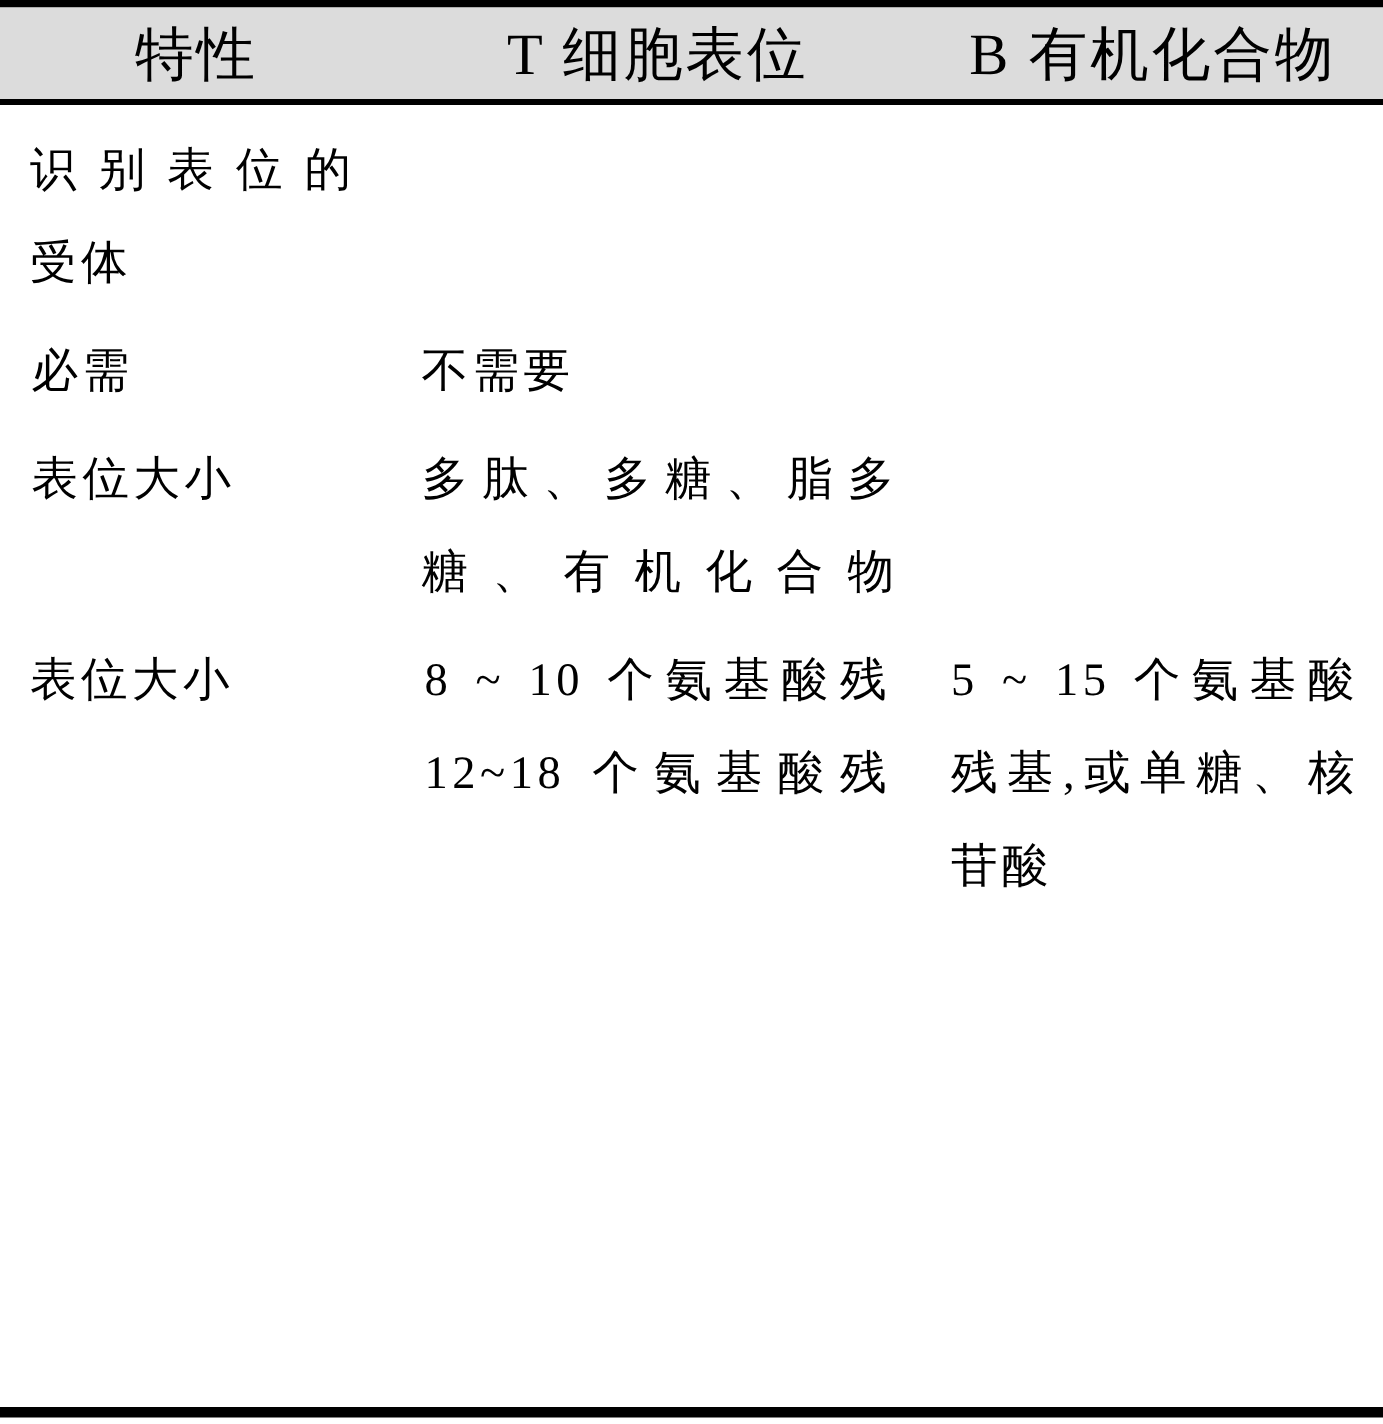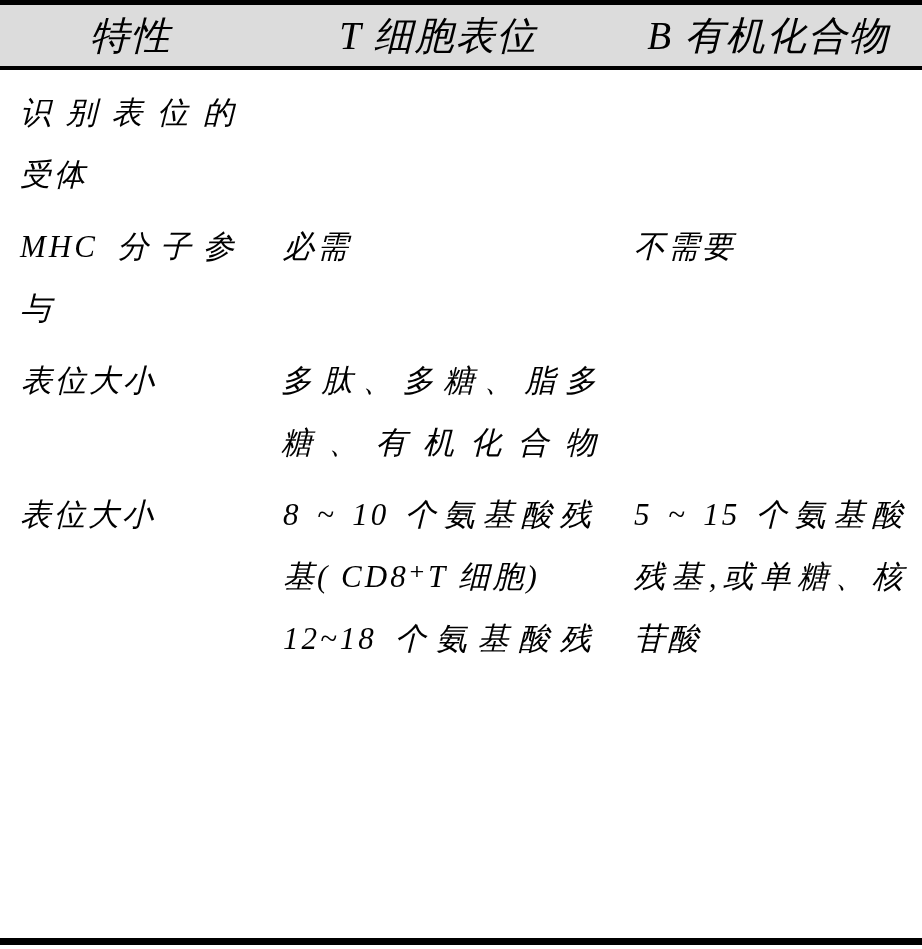--- a/index.html
+++ b/index.html
@@ -7,21 +7,20 @@
     width: 922px; height: 949px;
     background: #ffffff;
     color: #000000;
     font-family: "Liberation Serif", "DejaVu Serif", serif;
   }
   .page {
     position: relative;
     width: 922px; height: 949px;
     overflow: hidden;
     background: #ffffff;
-    font-style: italic;
   }
   .rule-top {
     height: 5px;
     background: #000000;
   }
   .thead {
     height: 61px;
     background: #dcdcdc;
     border-bottom: 4px solid #000000;
     display: grid;
@@ -68,24 +67,20 @@
   <div class="tbody">
 
     <div class="trow">
       <div class="cell c1">
         <div class="line j">识别表位的</div>
         <div class="line">受体</div>
       </div>
     </div>
 
     <div class="trow">
-      <div class="cell c1">
-        <div class="line j">MHC 分子参</div>
-        <div class="line">与</div>
-      </div>
       <div class="cell c2">
         <div class="line">必需</div>
       </div>
       <div class="cell c3">
         <div class="line">不需要</div>
       </div>
     </div>
 
     <div class="trow">
       <div class="cell c2">
@@ -96,21 +91,20 @@
         <div class="line j">糖、有机化合物</div>
       </div>
     </div>
 
     <div class="trow">
       <div class="cell c1">
         <div class="line">表位大小</div>
       </div>
       <div class="cell c2">
         <div class="line j">8 ~ 10 个氨基酸残</div>
-        <div class="line">基( CD8⁺T 细胞)</div>
         <div class="line j">12~18 个氨基酸残</div>
 
       </div>
       <div class="cell c3">
         <div class="line j">5 ~ 15 个氨基酸</div>
         <div class="line j">残基,或单糖、核</div>
         <div class="line">苷酸</div>
       </div>
     </div>
 

